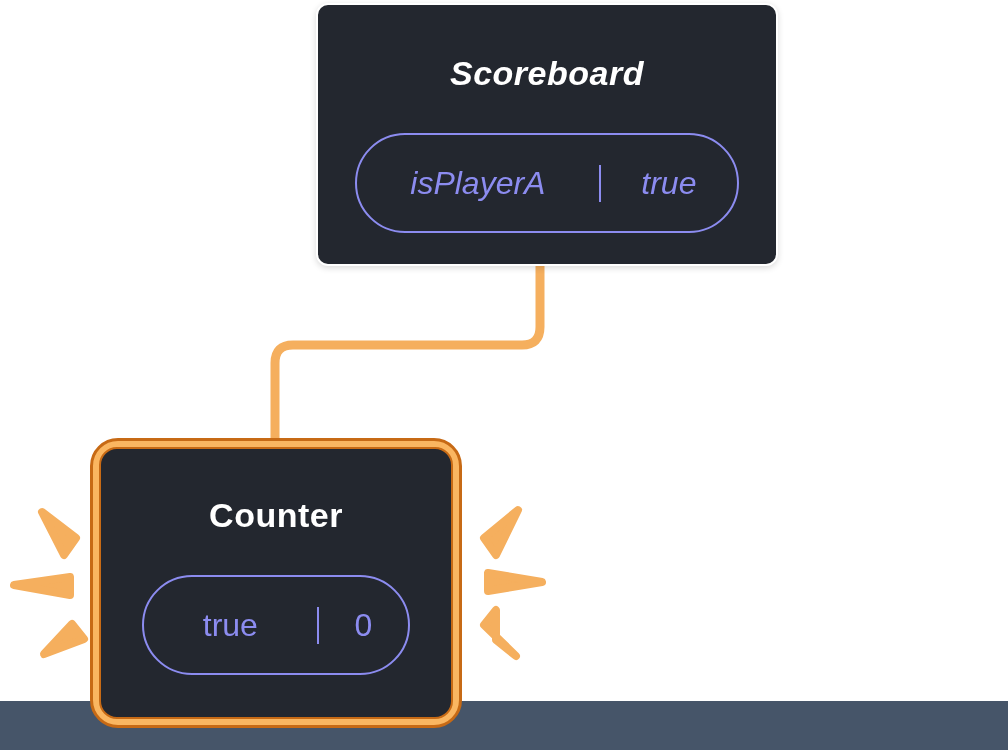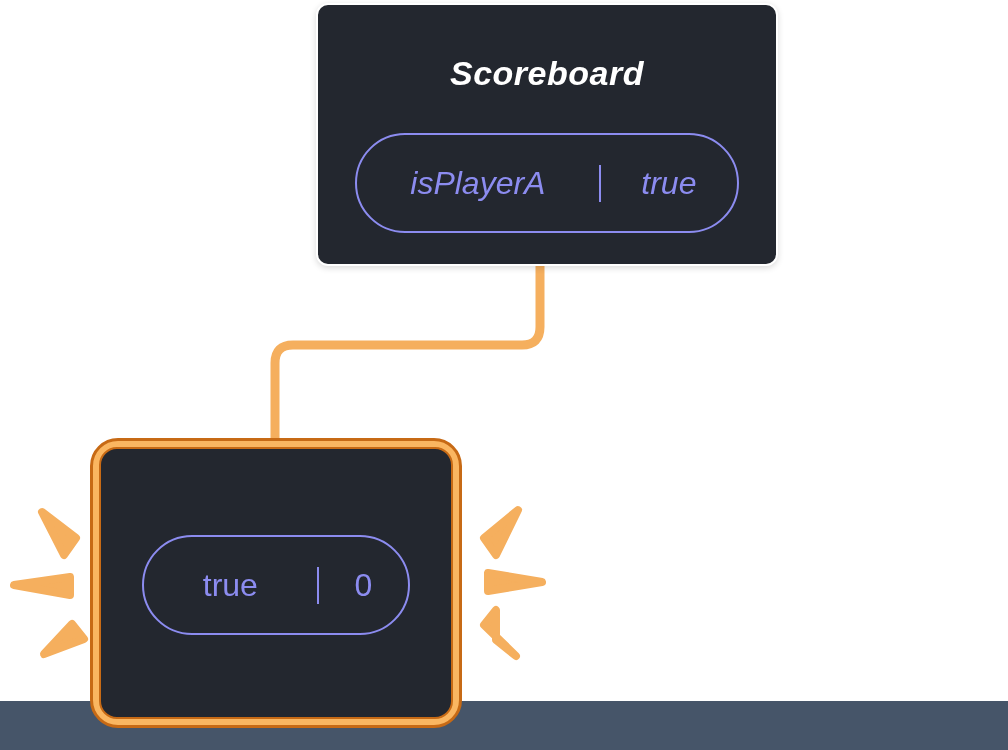--- a/index.html
+++ b/index.html
@@ -148,20 +148,21 @@
   <div class="card scoreboard-card">
     <div class="component-title">Scoreboard</div>
     <div class="state-pill">
       <div class="state-cell key">isPlayerA</div>
       <div class="state-cell value">true</div>
     </div>
   </div>
 
   <div class="counter-outer">
     <div class="counter-inner">
+      <div class="component-title">Counter</div>
       <div class="state-pill">
         <div class="state-cell key">true</div>
         <div class="state-cell value">0</div>
       </div>
     </div>
   </div>
 
 </div>
 
 </body></html>

